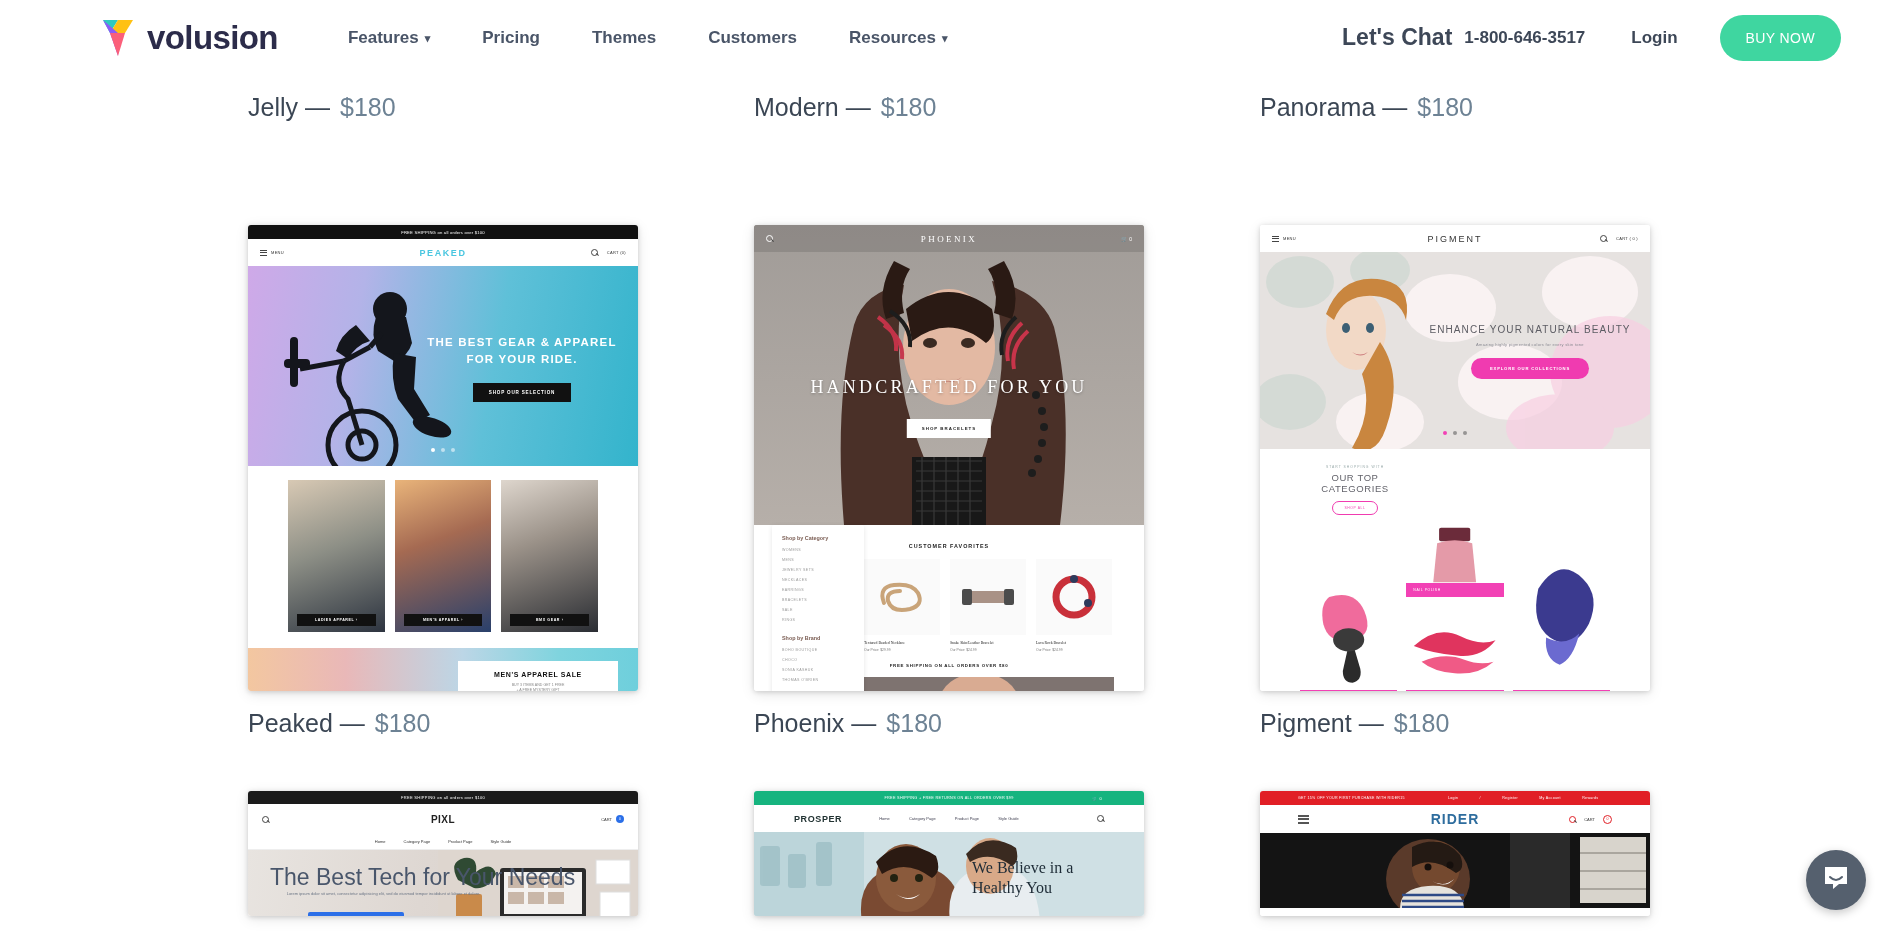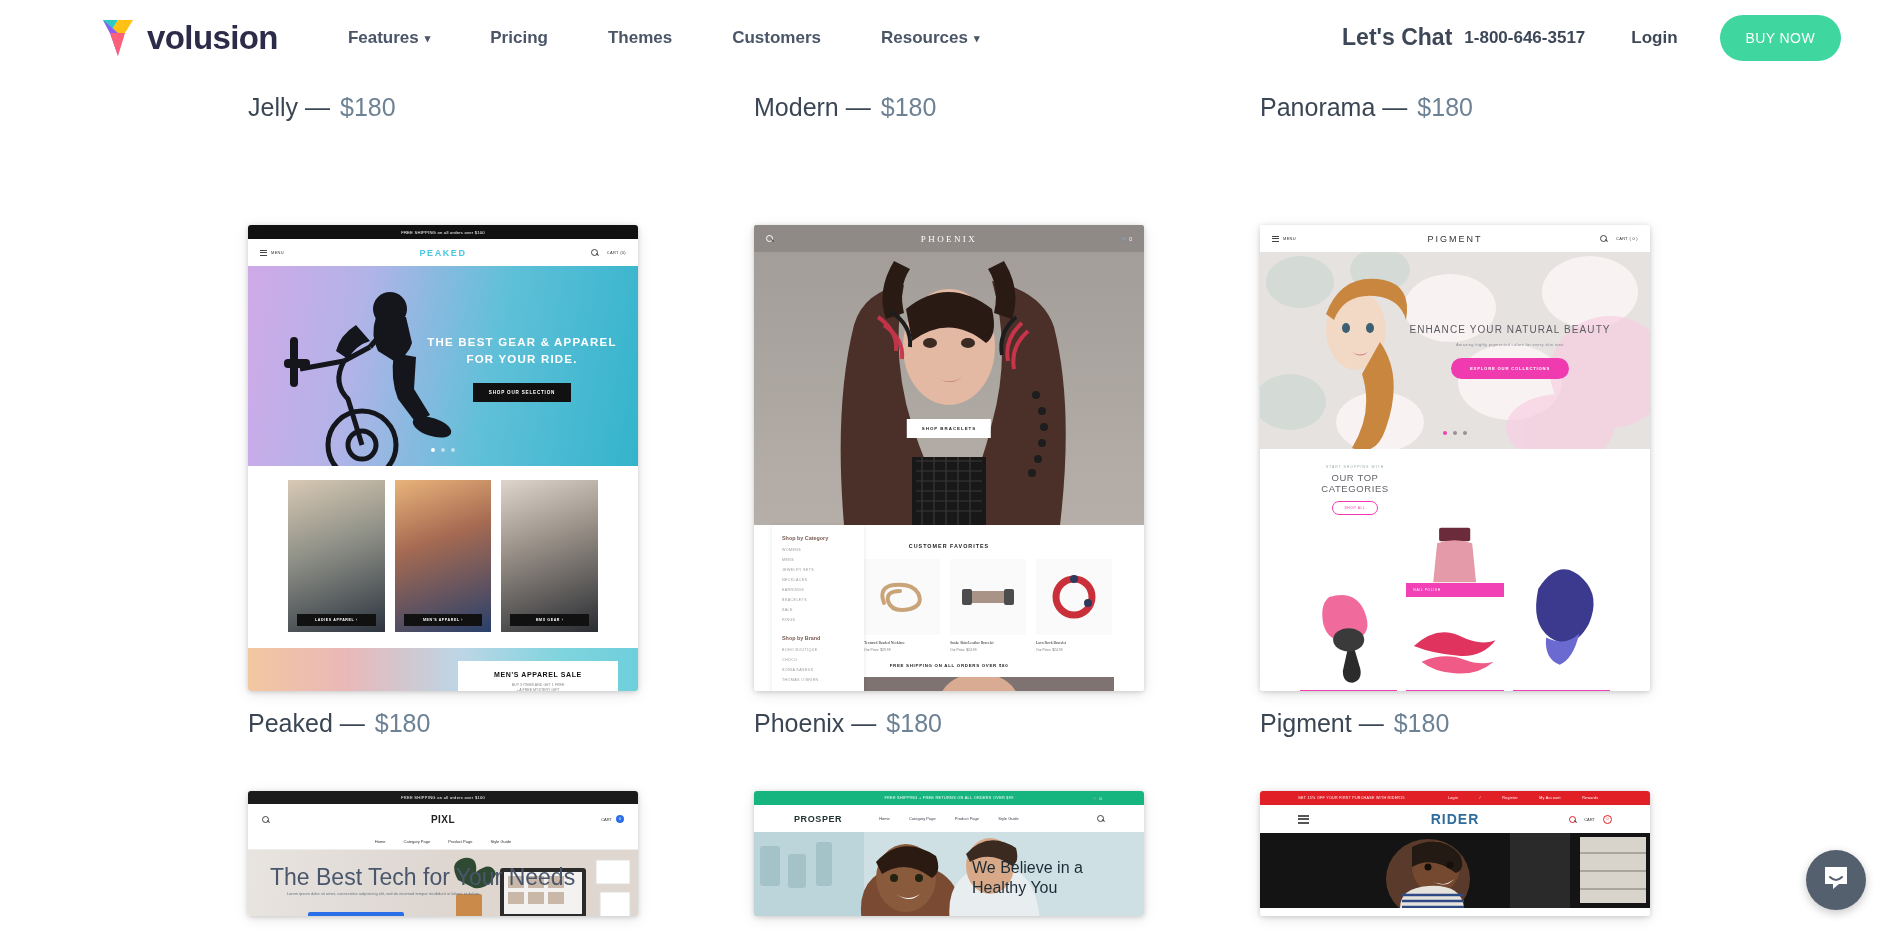--- a/index.html
+++ b/index.html
@@ -23,21 +23,21 @@
   .logo-wrap { display: flex; align-items: center; gap: 11px; cursor: pointer; }
   .logo-mark { width: 36px; height: 40px; display:block; }
   .logo-word {
     font-size: 33px;
     font-weight: 700;
     color: #2c2c4a;
     letter-spacing: -0.6px;
     line-height: 1;
   }
 
-  .main-nav { display: flex; align-items: flex-start; margin-left: 46px; gap: 12px; }
+  .main-nav { display: flex; align-items: flex-start; margin-left: 46px; gap: 4px; }
   .nav-item {
     font-size: 17px;
     font-weight: 700;
     color: #4a5568;
     padding: 0 24px;
     cursor: pointer;
     white-space: nowrap;
     display: flex;
     align-items: center;
     gap: 6px;
@@ -198,21 +198,21 @@
   .phx-prod .nm { font-size:3.8px; font-family:"Liberation Serif", serif; color:#222; margin-top:6px; text-align:left;}
   .phx-prod .pr { font-size:3.4px; color:#777; margin-top:3px; text-align:left;}
   .phx-ship { position:absolute; left:0; right:0; top:438px; text-align:center; font-size:4.4px;
     letter-spacing:.7px; color:#222; font-weight:700;}
   .phx-bot { position:absolute; left:90px; right:30px; top:452px; height:30px; overflow:hidden;
     background: linear-gradient(180deg,#9b8f8a,#6e625e);}
 
   
   .pig-hero { height:197px; position:relative; overflow:hidden;
     background: linear-gradient(115deg,#cfd4d2 0%, #e6dede 26%, #f7e9ef 52%, #fbe3ee 72%, #f9d9ea 100%);}
-  .pig-copy { position:absolute; right:20px; top:72px; width:240px; text-align:center; }
+  .pig-copy { position:absolute; right:0; top:72px; width:240px; text-align:center; }
   .pig-copy h3 { font-size:10px; letter-spacing:1.1px; color:#5c5c63; font-weight:400;}
   .pig-copy p { font-size:4px; color:#8a8a92; margin-top:7px; letter-spacing:.3px;}
   .pig-btn { display:inline-block; margin-top:11px; background:#f03bb0; color:#fff; font-size:4.2px;
     letter-spacing:.8px; padding:8px 19px; border-radius:12px; font-weight:700;}
   .pig-cats { padding:16px 40px 6px; position:relative; }
   .pig-cats .hdr { text-align:center; width:110px; }
   .pig-cats .hdr .s { font-size:3.4px; letter-spacing:1px; color:#9aa; }
   .pig-cats .hdr .b { font-size:9.5px; letter-spacing:.6px; color:#63636b; margin-top:3px;}
   .pig-cats .shopall { display:inline-block; margin-top:7px; border:1px solid #f03bb0; color:#f03bb0;
     font-size:3.4px; padding:4px 11px; border-radius:9px; letter-spacing:.6px;}
@@ -239,21 +239,21 @@
 
   
   .pro-top { height:14px; background:#16b47f; color:#fff; font-size:3.8px; display:flex;
     align-items:center; justify-content:center; letter-spacing:.3px; position:relative;}
   .pro-cart { position:absolute; right:42px; font-size:4px; }
   .pro-nav { height:27px; background:#fff; display:flex; align-items:center; padding:0 40px; position:relative;}
   .pro-brand { font-size:9px; font-weight:700; color:#233; letter-spacing:.6px;}
   .pro-links { position:absolute; left:0; right:0; text-align:center; font-size:4px; color:#445;}
   .pro-links span { margin:0 9px; }
   .pro-hero { position:relative; height:90px; overflow:hidden;
-    background: linear-gradient(90deg,#cfe0e4 0%, #b9d3d8 35%, #dfe7ea 70%, #eef3f5 100%);}
+    background: linear-gradient(90deg,#cfe0e4 0%, #b9d3d8 35%, #dfe7ea 70%, #eef3f5 100%); font-family: Liberation Serif, serif;}
   .pro-hero h3 { position:absolute; right:22px; top:26px; width:150px; font-size:16px; color:#1d2b36;
     line-height:1.25; font-weight:400;}
 
   
   .rid-top { height:14px; background:#e11f26; color:#fff; font-size:3.6px; display:flex;
     align-items:center; padding:0 38px; letter-spacing:.3px; position:relative;}
   .rid-top .r { position:absolute; left:50%; transform:translateX(-10%); }
   .rid-top .r span { margin:0 10px; }
   .rid-nav { height:28px; background:#fff; display:flex; align-items:center; padding:0 38px; position:relative;}
   .rid-brand { position:absolute; left:0; right:0; text-align:center; font-size:14px; font-weight:700;
@@ -487,20 +487,21 @@
           </div>
 
           <div class="phx-nav">
             <span class="mag" style="border-color:#fff;"></span>
             <span class="phx-brand">PHOENIX</span>
             <span style="margin-left:auto; color:#fff; font-size:5px;">🛒
               <span>0</span>
             </span>
           </div>
 
+          <div class="phx-headline">HANDCRAFTED FOR YOU</div>
           <div class="phx-btn">SHOP BRACELETS</div>
 
           <div class="phx-panel">
             <h5>Shop by Category</h5>
             <ul>
               <li>WOMENS</li>
               <li>MENS</li>
               <li>JEWELRY SETS</li>
               <li>NECKLACES</li>
               <li>EARRINGS</li>

